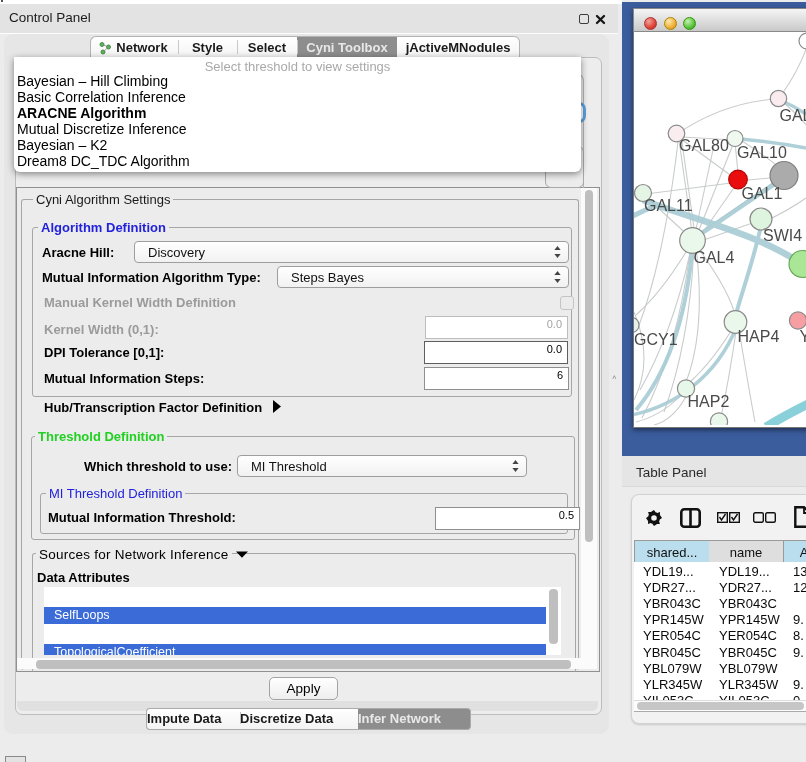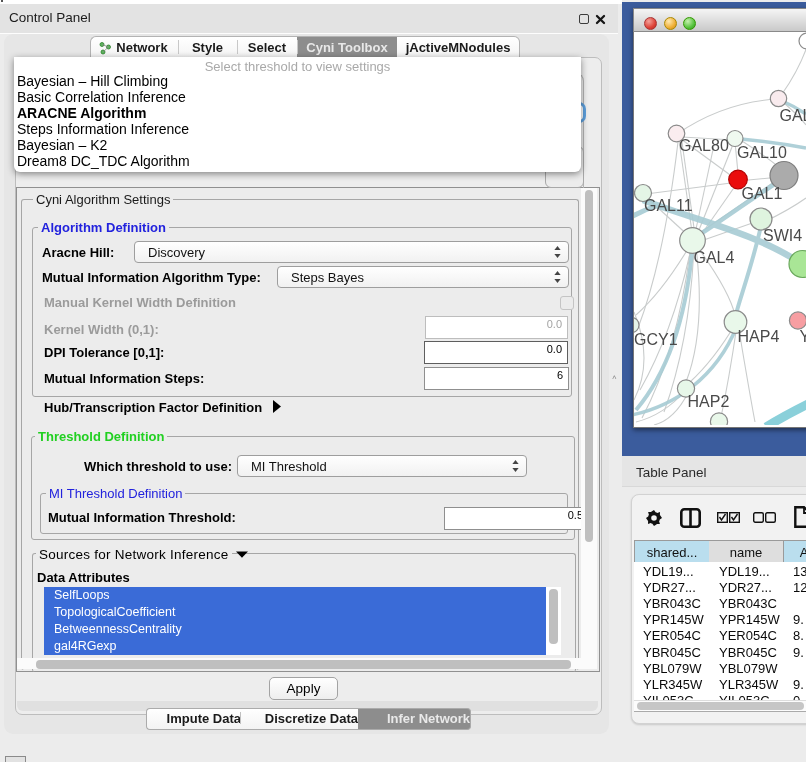--- a/index.html
+++ b/index.html
@@ -27,27 +27,27 @@
 
 .group{position:absolute;border:1px solid #a6a6a6;border-radius:3px;}
 .gtitle{position:absolute;background:#ececec;padding:0 3px;font-size:13px;white-space:nowrap;}
 label.b{position:absolute;font-size:13px;font-weight:bold;color:#000;white-space:nowrap;}
 label.dis{color:#9b9b9b;}
 .combo{position:absolute;background:linear-gradient(#ffffff,#f1f1f1);border:1px solid #9e9e9e;border-radius:4px;font-size:13px;color:#111;}
 .combo .ct{position:absolute;left:13px;top:3px;}
 .field{position:absolute;background:#fff;font-size:11px;color:#000;text-align:right;}
 
 #attrlist{left:44px;top:587px;width:502px;height:68px;background:#fff;overflow:hidden;}
-.litem{height:17px;background:#3a6bd7;color:#fff;font-size:12.5px;line-height:17px;padding-left:10px;}
+.litem{height:17px;background:#3a6bd7;color:#fff;font-size:12.5px;line-height:17px;padding-left:10px;margin-top:20px;}
 
 .sbthumb{position:absolute;background:#bfbfbf;border-radius:4px;}
 
 #apply{left:269px;top:677px;width:67px;height:21px;background:linear-gradient(#ffffff,#eeeeee);border:1px solid #a3a3a3;border-radius:5px;font-size:13.5px;color:#000;text-align:center;line-height:21px;}
 
-.btab{top:708px;height:20px;background:linear-gradient(#ffffff,#f3f3f3);border-bottom:1px solid #ababab;border-top:1px solid #ababab;color:#1a1a1a;font-size:13px;font-weight:bold;text-align:right;line-height:20px;}
+.btab{top:708px;height:20px;background:linear-gradient(#ffffff,#f3f3f3);border-bottom:1px solid #ababab;border-top:1px solid #ababab;color:#1a1a1a;font-size:13px;font-weight:bold;text-align:left;line-height:20px;}
 .btab.first{border-left:1px solid #ababab;border-radius:4px 0 0 4px;}
 .btab.last{border-right:1px solid #ababab;border-radius:0 4px 4px 0;}
 .btab.sel{background:#8d8d8d;color:#e9e9e9;}
 .btabsep{top:712px;height:12px;width:1px;background:#c0c0c0;}
 
 #popup{left:14px;top:57px;width:567px;height:115px;background:#fff;border-radius:0 0 6px 6px;box-shadow:0 2px 7px rgba(0,0,0,0.45);}
 #popup .ph{position:absolute;left:0;width:100%;text-align:center;top:59px;font-size:13px;color:#a9a9a9;}
 #popup .it{position:absolute;left:3px;font-size:14px;color:#000;white-space:nowrap;}
 
 #combofrag{left:570px;top:102px;width:13px;height:15px;border:3px solid #5d9fdc;border-radius:0 7px 7px 0;border-left:none;background:#fff;}
@@ -146,21 +146,21 @@
       <span class="ct">MI Threshold</span>
       <svg style="position:absolute;right:7px;top:4px" width="7" height="12" viewBox="0 0 7 12">
         <path d="M3.5 0 L6.6 4 L0.4 4 Z" fill="#444"></path>
         <path d="M3.5 12 L6.6 8 L0.4 8 Z" fill="#444"></path>
       </svg>
     </div>
 
   <div class="group" style="left:40px;top:493px;width:526px;height:39px;"></div>
   <div class="gtitle" style="left:46px;top:486px;color:#2222dd;font-weight:normal;">MI Threshold Definition</div>
   <label class="b" style="left:48px;top:510px;">Mutual Information Threshold:</label>
-  <div class="field" style="left:444px;top:507px;width:138px;height:20px;border:1px solid #8f8f8f;padding:1px 5px 0 0;">0.5</div>
+  <div class="field" style="left:435px;top:507px;width:138px;height:20px;border:1px solid #8f8f8f;padding:1px 5px 0 0;">0.5</div>
 
   <div class="group" style="left:32px;top:553px;width:542px;height:118px;border-bottom:none;"></div>
   <div class="gtitle" style="left:36px;top:547px;color:#000;font-size:13.5px;letter-spacing:0.25px;">Sources for Network Inference</div>
   <svg class="abs" style="left:235px;top:551px;" width="13.5" height="8" viewBox="0 0 13 9">
       <path d="M0 0.5 L13.5 0.5 L6.75 7.5 Z" fill="#000"></path>
     </svg>
   <label class="b" style="left:37px;top:570px;">Data Attributes</label>
   <div class="abs" id="attrlist">
     <div class="litem">SelfLoops</div>
     <div class="litem">TopologicalCoefficient</div>
@@ -184,21 +184,21 @@
 
   <div class="abs" style="left:540px;top:73px;width:43px;height:114px;border-top:1px solid #b4b4b4;border-right:1px solid #b4b4b4;border-top-right-radius:8px;"></div>
     <div class="abs" id="boxfrag"></div>
   <div class="abs" id="combofrag"></div>
 
   <div class="abs" id="popup">
     <div class="ph" style="top:2px;">Select threshold to view settings</div>
     <div class="it" style="top:16px;">Bayesian – Hill Climbing</div>
     <div class="it" style="top:32px;">Basic Correlation Inference</div>
     <div class="it" style="top:48px;font-weight:bold;">ARACNE Algorithm</div>
-    <div class="it" style="top:64px;">Steps Information Inference</div>
+    <div class="it" style="top:64px;">Mutual Discretize Inference</div>
     <div class="it" style="top:80px;">Bayesian – K2</div>
     <div class="it" style="top:96px;">Dream8 DC_TDC Algorithm</div>
   </div>
 
   <div class="abs" id="bl-icon"></div>
   <div class="abs" id="divchev">˄</div>
 
   <div class="abs" id="bluezone"></div>
   <div class="abs" id="netwin"></div>
   <div class="abs" id="nettitle"></div>

